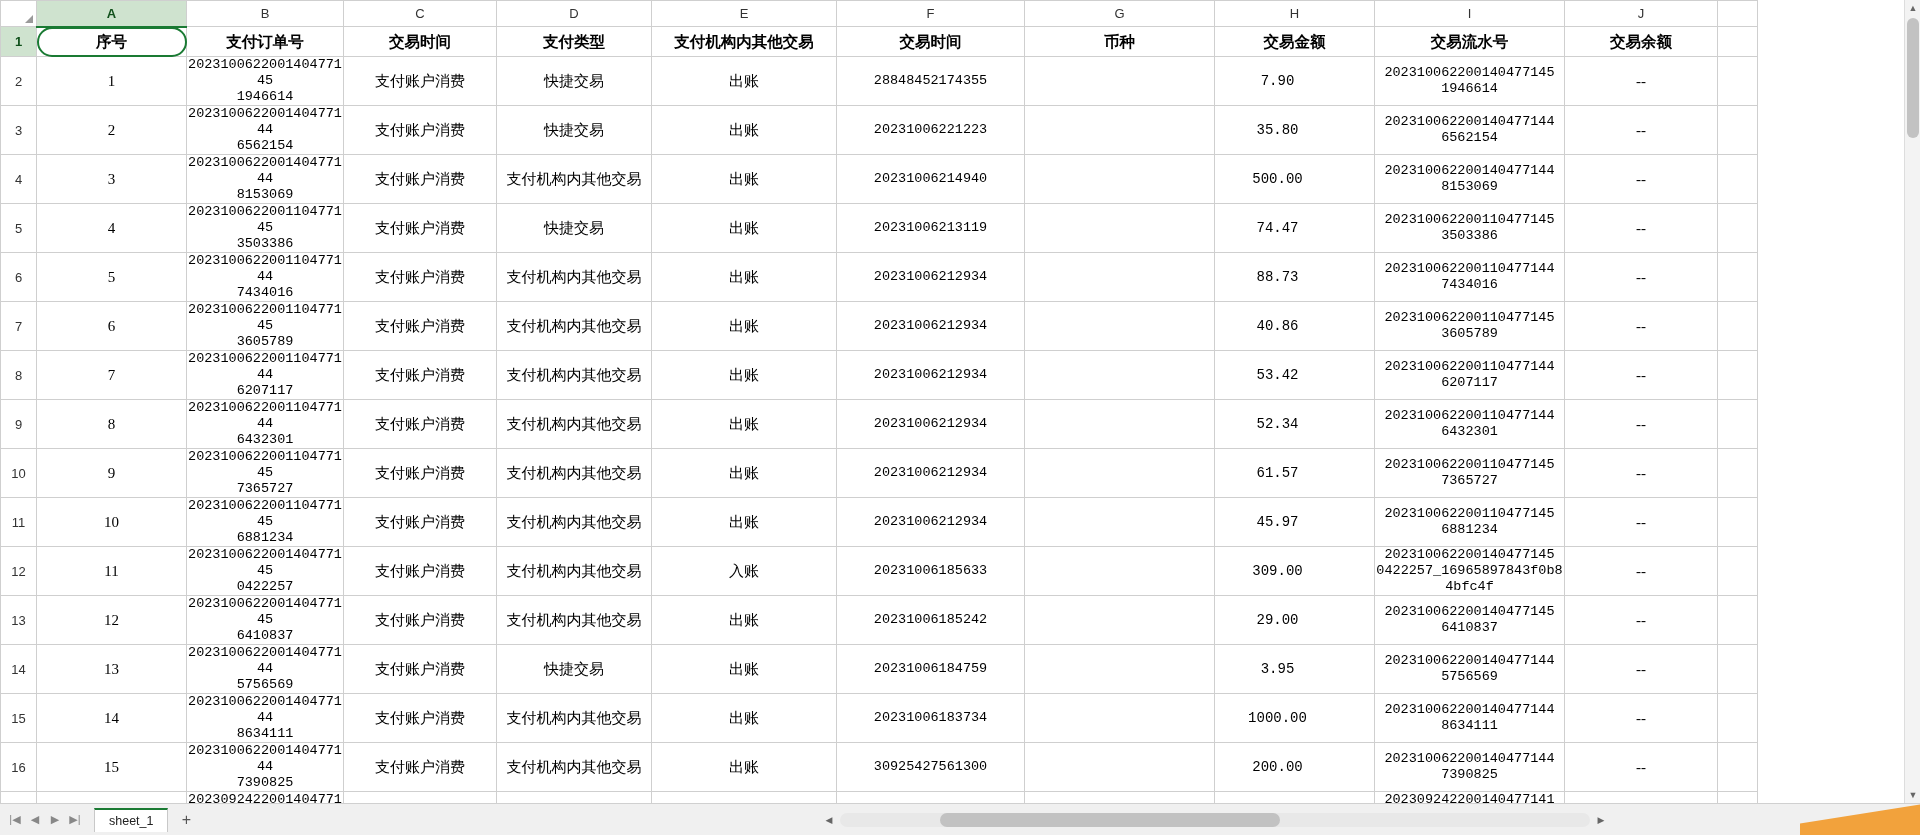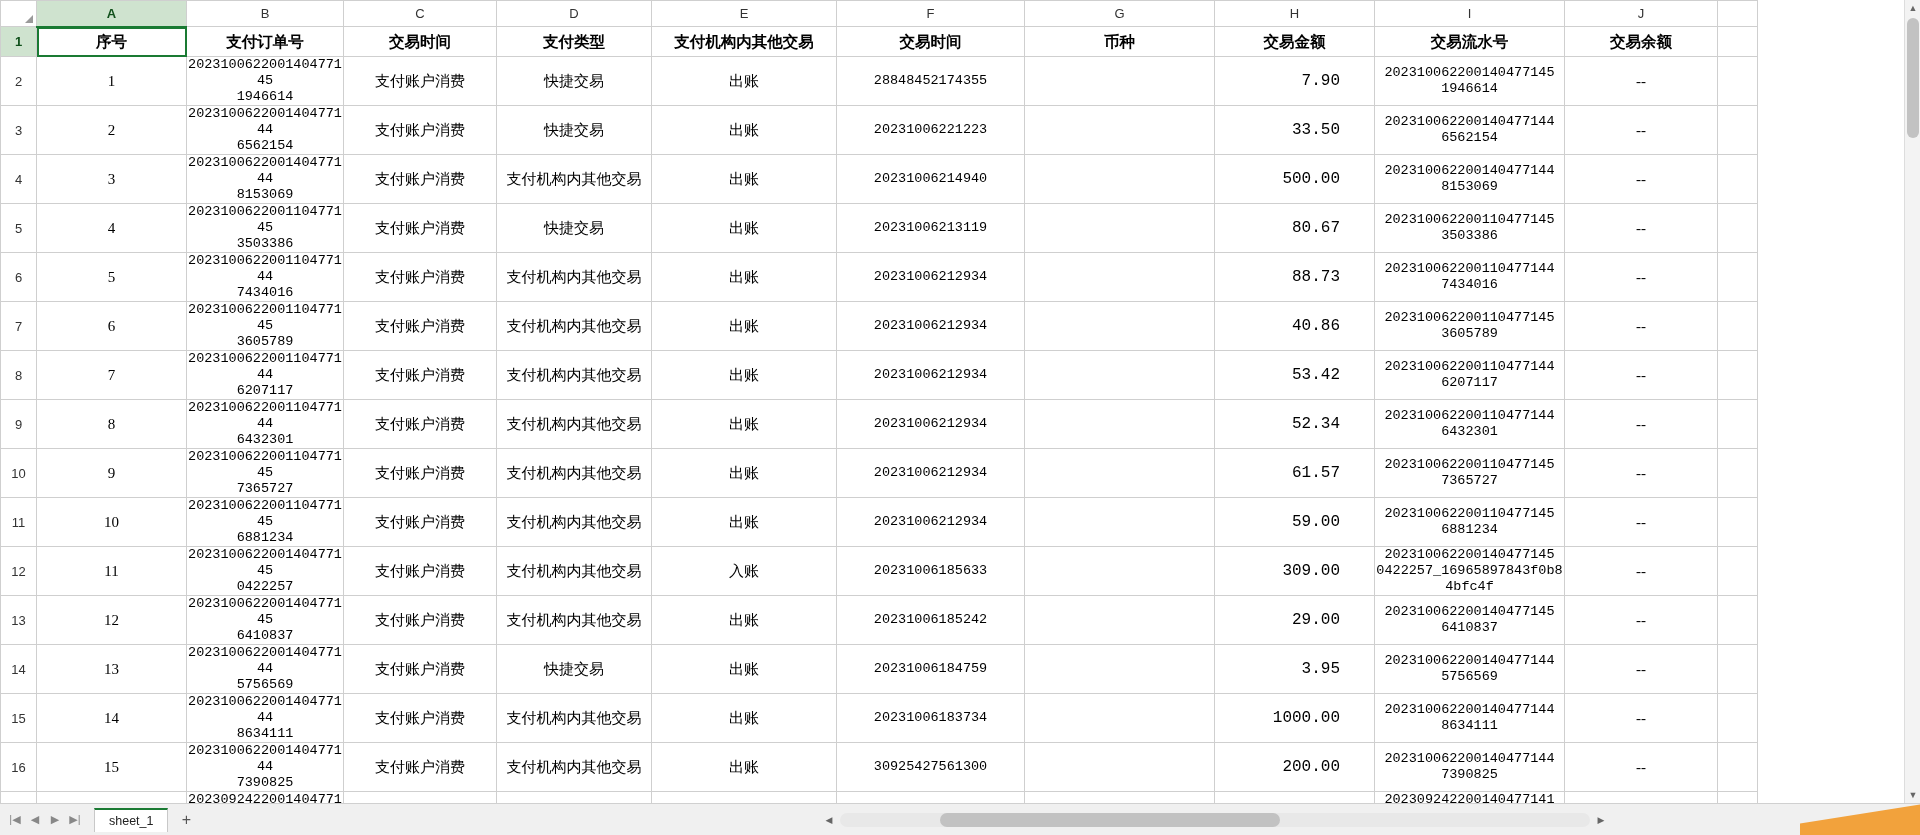--- a/index.html
+++ b/index.html
@@ -98,26 +98,26 @@
     font-family: "Liberation Serif", serif;
     font-size: 15px;
     line-height: 17px;
     padding: 1px 3px;
     white-space: pre-line;
     word-break: break-all;
   }
   tr.header-row td.cell {
     font-weight: bold;
     font-size: 15.5px;
+    border-radius: 15px;
   }
   td.cell.num {
-    text-align: right;
     padding-right: 34px;
     font-family: "Liberation Mono", monospace;
-    font-size: 16px;
+    font-size: 14px;
   }
   td.cell.dash {
     font-family: "Liberation Serif", serif;
   }
   td.cell.mono {
     font-family: "Liberation Mono", monospace;
     font-size: 13.5px;
     line-height: 16px;
   }
 
@@ -318,21 +318,21 @@
             <tr style="height: 29.5px;">
               <td class="rowhead">3</td>
               <td class="cell">2</td>
               <td class="cell mono">202310062200140477144
 6562154</td>
               <td class="cell">支付账户消费</td>
               <td class="cell">快捷交易</td>
               <td class="cell">出账</td>
               <td class="cell mono">20231006221223</td>
               <td class="cell"></td>
-              <td class="cell num">33.50</td>
+              <td class="cell num">35.80</td>
               <td class="cell mono">202310062200140477144
 6562154</td>
               <td class="cell dash">--</td>
               <td class="cell"></td>
             </tr>
             <tr style="height: 29.5px;">
               <td class="rowhead">4</td>
               <td class="cell">3</td>
               <td class="cell mono">202310062200140477144
 8153069</td>
@@ -350,21 +350,21 @@
             <tr style="height: 29.5px;">
               <td class="rowhead">5</td>
               <td class="cell">4</td>
               <td class="cell mono">202310062200110477145
 3503386</td>
               <td class="cell">支付账户消费</td>
               <td class="cell">快捷交易</td>
               <td class="cell">出账</td>
               <td class="cell mono">20231006213119</td>
               <td class="cell"></td>
-              <td class="cell num">80.67</td>
+              <td class="cell num">74.47</td>
               <td class="cell mono">202310062200110477145
 3503386</td>
               <td class="cell dash">--</td>
               <td class="cell"></td>
             </tr>
             <tr style="height: 29.5px;">
               <td class="rowhead">6</td>
               <td class="cell">5</td>
               <td class="cell mono">202310062200110477144
 7434016</td>
@@ -446,21 +446,21 @@
             <tr style="height: 29.5px;">
               <td class="rowhead">11</td>
               <td class="cell">10</td>
               <td class="cell mono">202310062200110477145
 6881234</td>
               <td class="cell">支付账户消费</td>
               <td class="cell">支付机构内其他交易</td>
               <td class="cell">出账</td>
               <td class="cell mono">20231006212934</td>
               <td class="cell"></td>
-              <td class="cell num">59.00</td>
+              <td class="cell num">45.97</td>
               <td class="cell mono">202310062200110477145
 6881234</td>
               <td class="cell dash">--</td>
               <td class="cell"></td>
             </tr>
             <tr style="height: 44px;">
               <td class="rowhead">12</td>
               <td class="cell">11</td>
               <td class="cell mono">202310062200140477145
 0422257</td>

